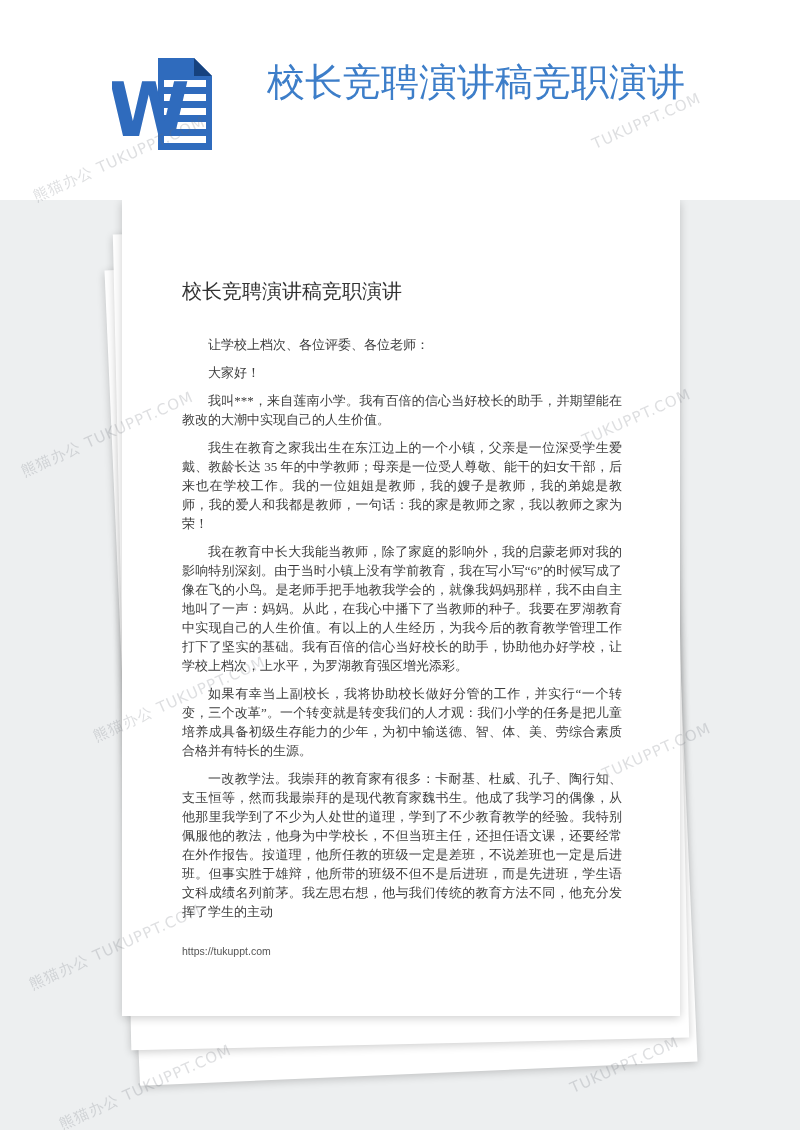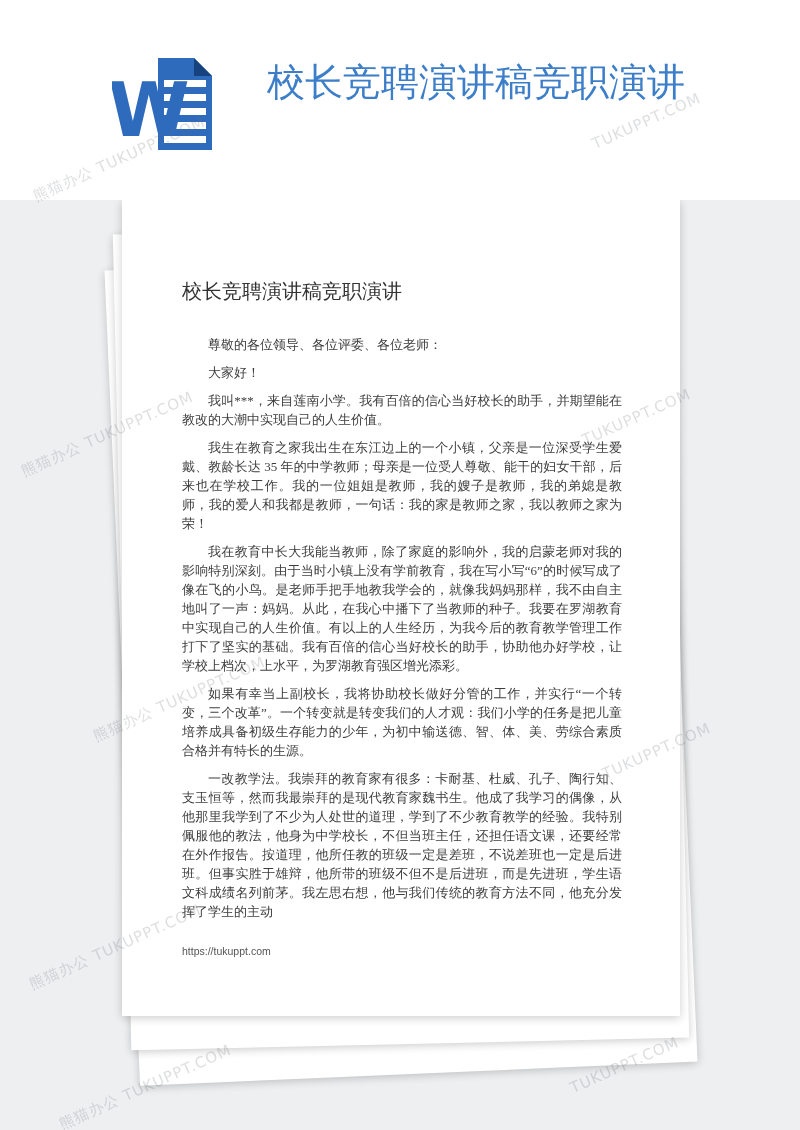--- a/index.html
+++ b/index.html
@@ -87,21 +87,21 @@
     <h1 class="page-title">校长竞聘演讲稿竞职演讲</h1>
   </header>
 
   <div>
     <div class="sheet behind2"></div>
     <div class="sheet behind1"></div>
 
     <div class="sheet main">
       <h2 class="doc-title">校长竞聘演讲稿竞职演讲</h2>
       <div class="doc-body">
-        <p>尊敬的各位领导、各位评委、各位老师：</p>
+        <p>让学校上档次、各位评委、各位老师：</p>
         <p>大家好！</p>
         <p>我叫***，来自莲南小学。我有百倍的信心当好校长的助手，并期望能在教改的大潮中实现自己的人生价值。</p>
         <p>我生在教育之家我出生在东江边上的一个小镇，父亲是一位深受学生爱戴、教龄长达 35 年的中学教师；母亲是一位受人尊敬、能干的妇女干部，后来也在学校工作。我的一位姐姐是教师，我的嫂子是教师，我的弟媳是教师，我的爱人和我都是教师，一句话：我的家是教师之家，我以教师之家为荣！</p>
         <p>我在教育中长大我能当教师，除了家庭的影响外，我的启蒙老师对我的影响特别深刻。由于当时小镇上没有学前教育，我在写小写“6”的时候写成了像在飞的小鸟。是老师手把手地教我学会的，就像我妈妈那样，我不由自主地叫了一声：妈妈。从此，在我心中播下了当教师的种子。我要在罗湖教育中实现自己的人生价值。有以上的人生经历，为我今后的教育教学管理工作打下了坚实的基础。我有百倍的信心当好校长的助手，协助他办好学校，让学校上档次，上水平，为罗湖教育强区增光添彩。</p>
         <p>如果有幸当上副校长，我将协助校长做好分管的工作，并实行“一个转变，三个改革”。一个转变就是转变我们的人才观：我们小学的任务是把儿童培养成具备初级生存能力的少年，为初中输送德、智、体、美、劳综合素质合格并有特长的生源。</p>
         <p>一改教学法。我崇拜的教育家有很多：卡耐基、杜威、孔子、陶行知、支玉恒等，然而我最崇拜的是现代教育家魏书生。他成了我学习的偶像，从他那里我学到了不少为人处世的道理，学到了不少教育教学的经验。我特别佩服他的教法，他身为中学校长，不但当班主任，还担任语文课，还要经常在外作报告。按道理，他所任教的班级一定是差班，不说差班也一定是后进班。但事实胜于雄辩，他所带的班级不但不是后进班，而是先进班，学生语文科成绩名列前茅。我左思右想，他与我们传统的教育方法不同，他充分发挥了学生的主动</p>
       </div>
       <div class="doc-footer">https://tukuppt.com</div>
     </div>
   </div>

